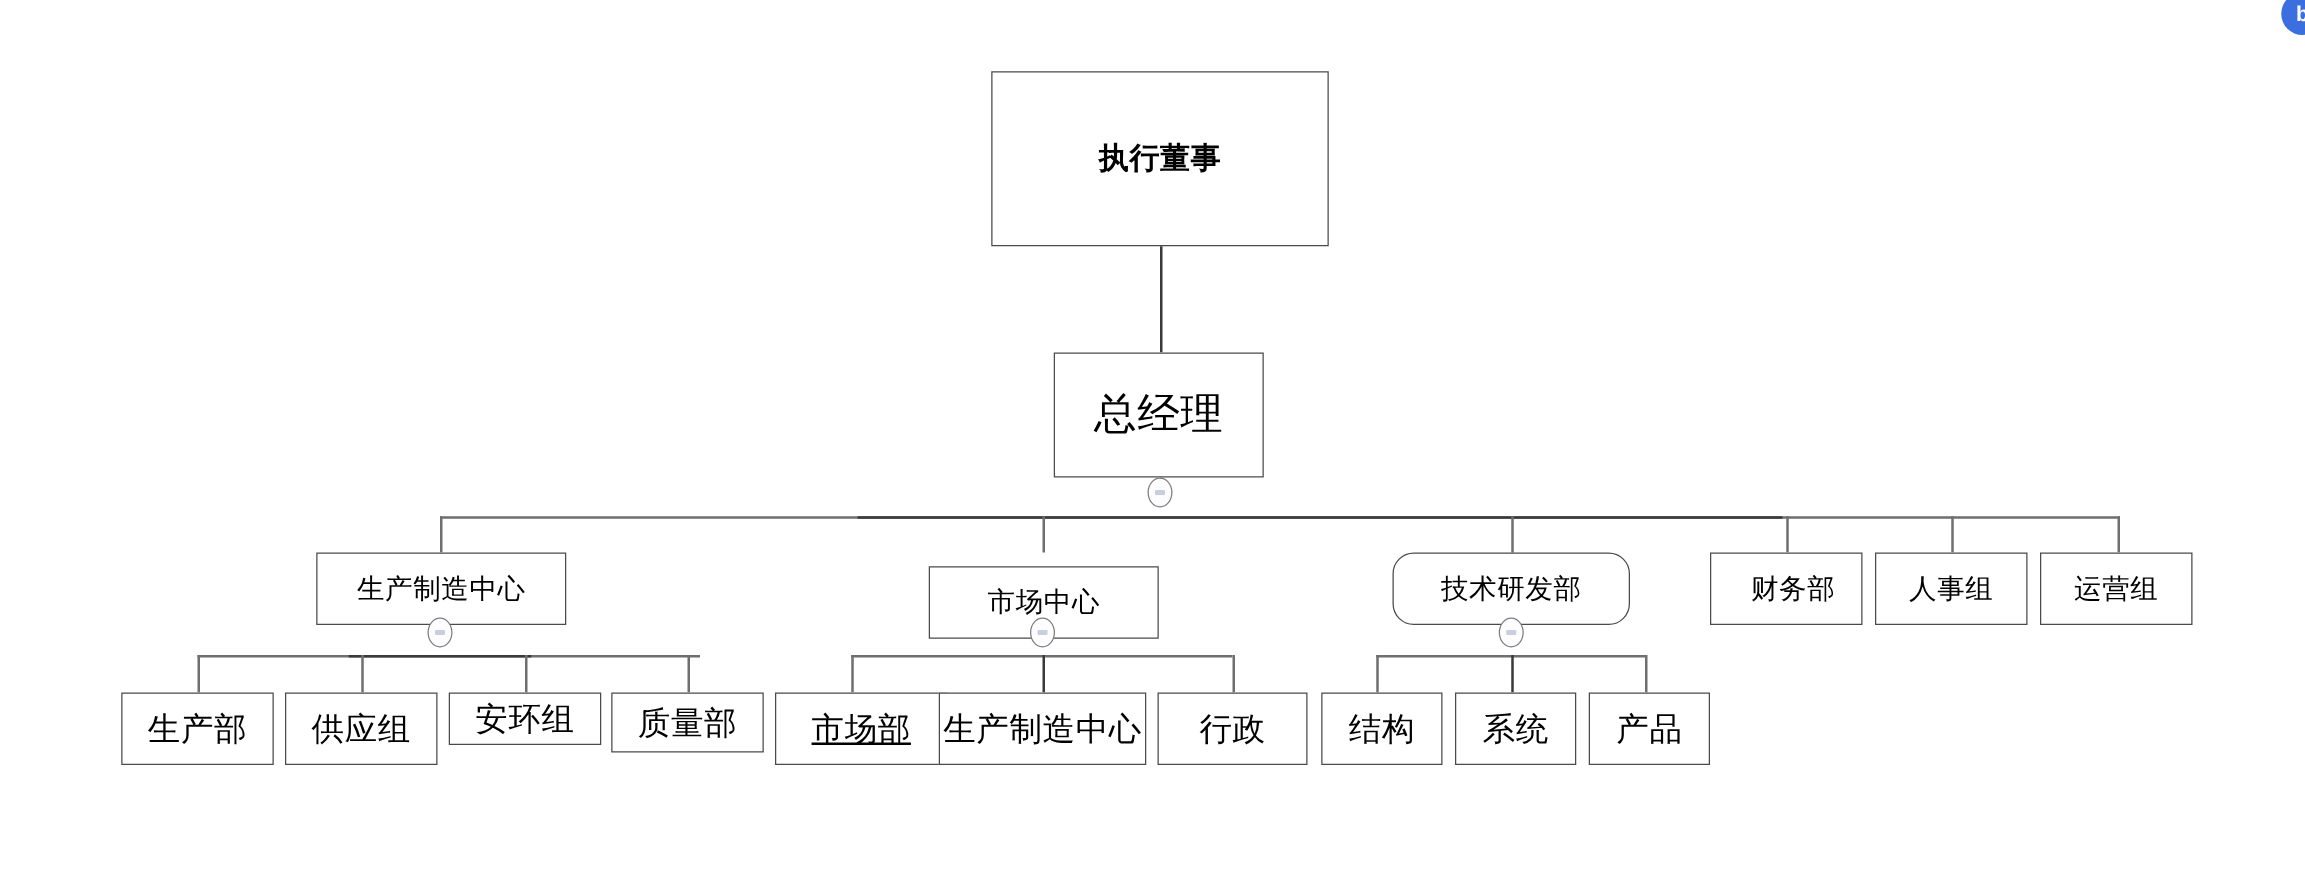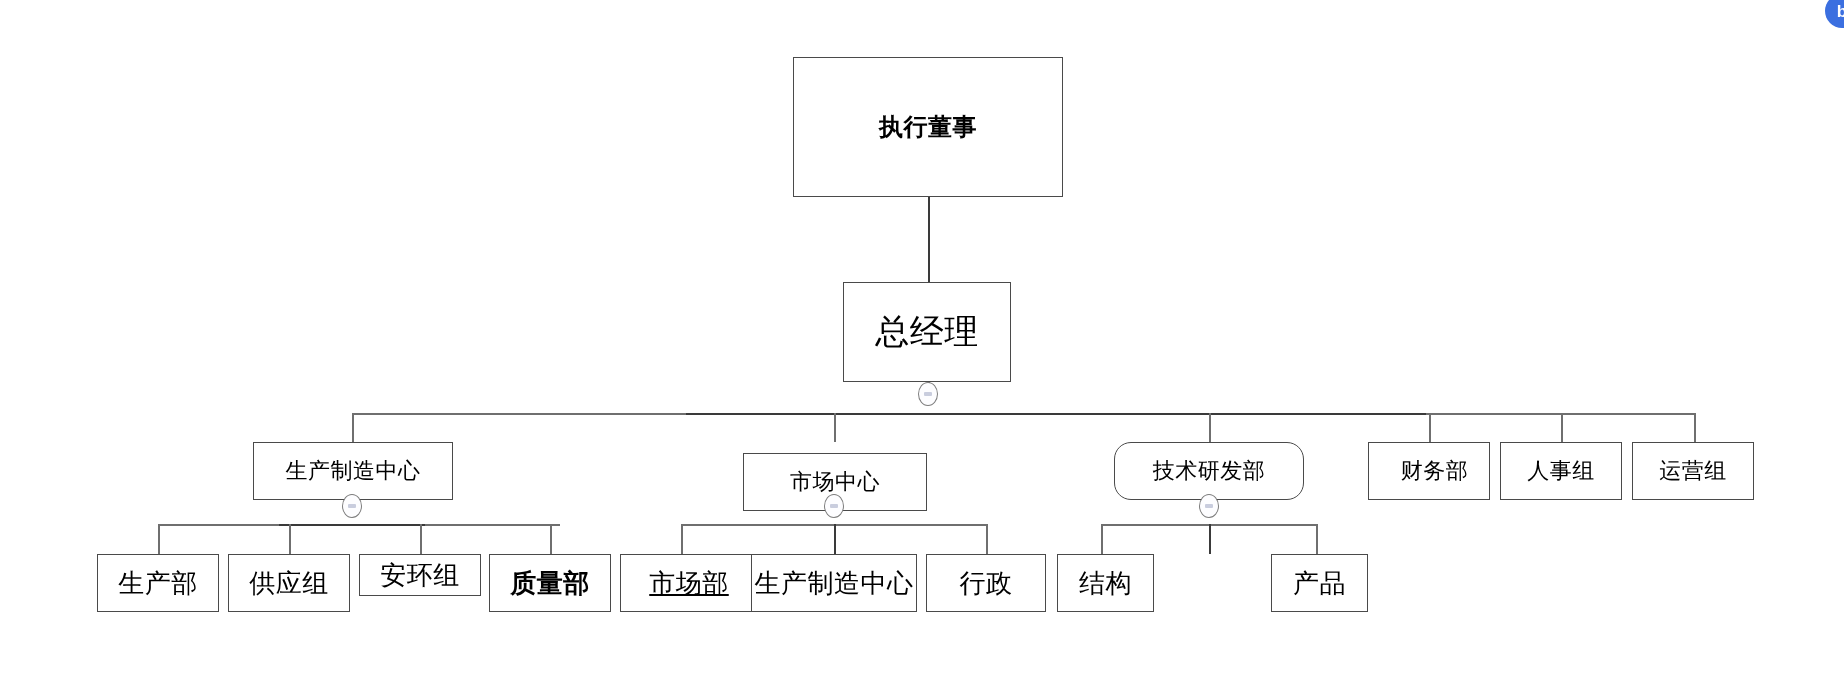--- a/index.html
+++ b/index.html
@@ -152,24 +152,25 @@
   <div class="node level2" style="left:253px; top:442px; width:200px; height:58px;">生产制造中心</div>
   <div class="node level2" style="left:743px; top:442px; width:184px; height:58px;margin-top:11px;">市场中心</div>
   <div class="node level2" style="left:1114px; top:442px; width:190px; height:58px;border-radius:17px;">技术研发部</div>
   <div class="node level2" style="left:1368px; top:442px; width:122px; height:58px;padding-left:11px;">财务部</div>
   <div class="node level2" style="left:1500px; top:442px; width:122px; height:58px;">人事组</div>
   <div class="node level2" style="left:1632px; top:442px; width:122px; height:58px;">运营组</div>
 
   <div class="node level3" style="left:97px; top:554px; width:122px; height:58px;">生产部</div>
   <div class="node level3" style="left:228px; top:554px; width:122px; height:58px;">供应组</div>
   <div class="node level3" style="left:359px; top:554px; width:122px; height:42px;">安环组</div>
-  <div class="node level3" style="left:489px; top:554px; width:122px; height:58px;font-weight:bold;">质量部</div>
+  <div class="node level3" style="left:489px; top:554px; width:122px; height:48px;">质量部</div>
 
   <div class="node level3" style="left:620px; top:554px; width:138px; height:58px;text-decoration:underline;">市场部</div>
   <div class="node level3" style="left:751px; top:554px; width:166px; height:58px;">生产制造中心</div>
   <div class="node level3" style="left:926px; top:554px; width:120px; height:58px;">行政</div>
 
   <div class="node level3" style="left:1057px; top:554px; width:97px; height:58px;">结构</div>
+  <div class="node level3" style="left:1164px; top:554px; width:97px; height:58px;">系统</div>
   <div class="node level3" style="left:1271px; top:554px; width:97px; height:58px;">产品</div>
 
   <div id="corner-badge" style="left:1825px; top:-6px;">b</div>
 
 </div>
 
 </body></html>

